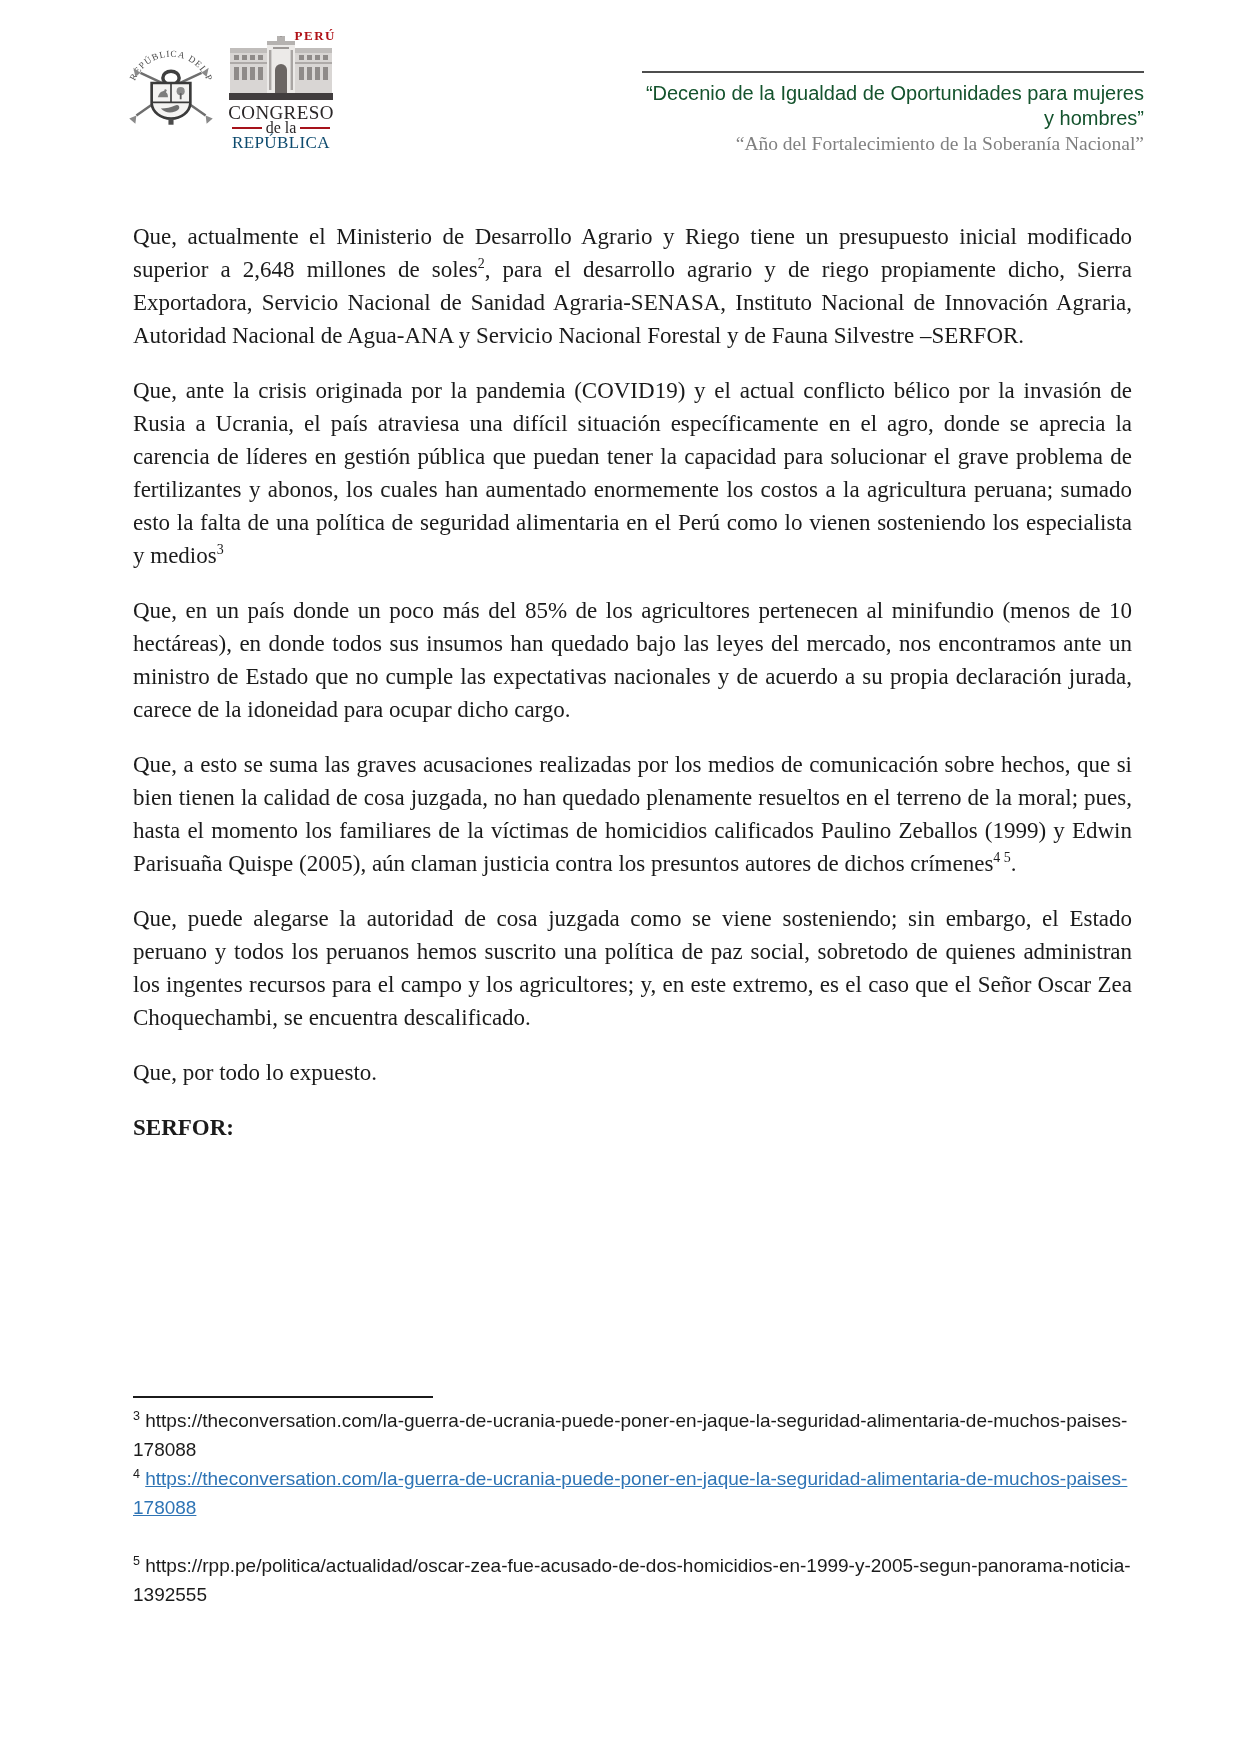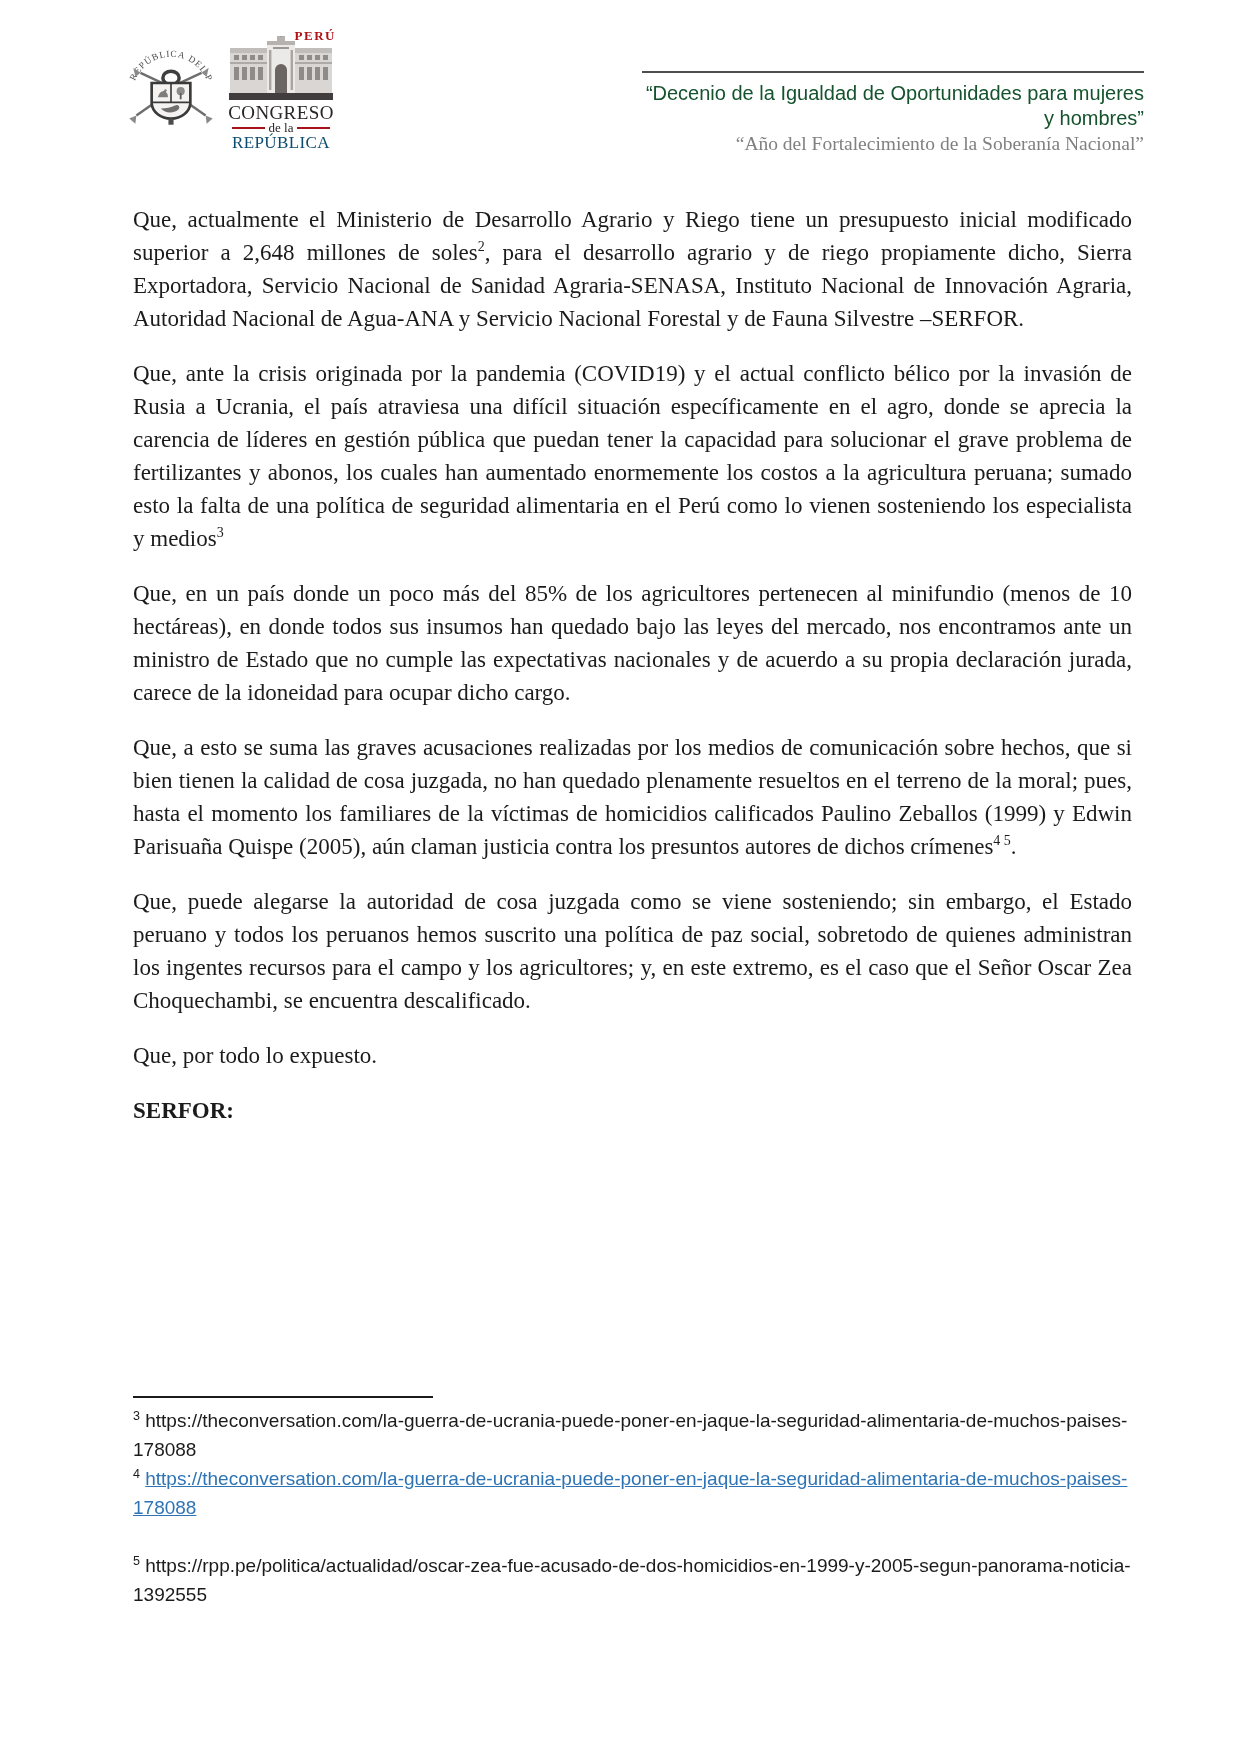--- a/index.html
+++ b/index.html
@@ -7,31 +7,31 @@
         font-family:"Liberation Serif",serif;color:#1b1b1b;overflow:hidden;}
 
   
   .coat{position:absolute;left:124px;top:28px;width:94px;height:112px;}
   .clogo{position:absolute;left:226px;top:24px;width:110px;text-align:center;}
   .clogo .peru{position:absolute;top:4px;right:0px;color:#b01117;
                font-weight:bold;font-size:13px;letter-spacing:1.5px;}
   .clogo .bld{display:block;width:104px;height:64px;margin:12px auto 0;}
   .clogo .l1{font-size:19px;font-weight:normal;color:#2a2627;letter-spacing:.4px;line-height:21px;margin-top:2px;}
   .clogo .dela{display:flex;align-items:center;justify-content:center;gap:4px;
-               color:#2a2627;font-size:13px;line-height:10px;margin:0 6px;}
+               color:#2a2627;font-size:16px;line-height:10px;margin:0 6px;}
   .clogo .redline{flex:1;height:2px;background:#a6121a;}
   .clogo .l3{font-size:17px;font-weight:normal;color:#0c4a6e;letter-spacing:.4px;line-height:19px;}
 
   .hright{position:absolute;top:71px;right:97px;width:502px;text-align:right;}
   .hrule{border-top:2px solid #4d4d4d;margin-bottom:8px;}
   .q1{font-family:"Liberation Sans",sans-serif;font-size:20px;color:#14532d;line-height:25px;}
   .q2{font-family:"Liberation Serif",serif;font-size:19.5px;color:#808080;line-height:25px;}
 
   
-  .bodytext{position:absolute;left:133px;top:203px;width:999px;
+  .bodytext{position:absolute;left:133px;top:220px;width:999px;
             font-size:23px;line-height:33px;text-align:justify;}
   .para{margin:0 0 22px 0;}
   .para sup{font-size:14px;line-height:0;}
   .bheading{font-weight:bold;margin:0 0 22px 0;text-align:left;font-size:23px;line-height:33px;}
 
   
   .footer{position:absolute;left:133px;top:1396px;width:1001px;
           font-family:"Liberation Sans",sans-serif;font-size:19px;line-height:29px;color:#1b1b1b;}
   .fsep{width:300px;border-top:2px solid #1b1b1b;margin-bottom:8px;}
   .fn{margin:0;overflow-wrap:break-word;}

